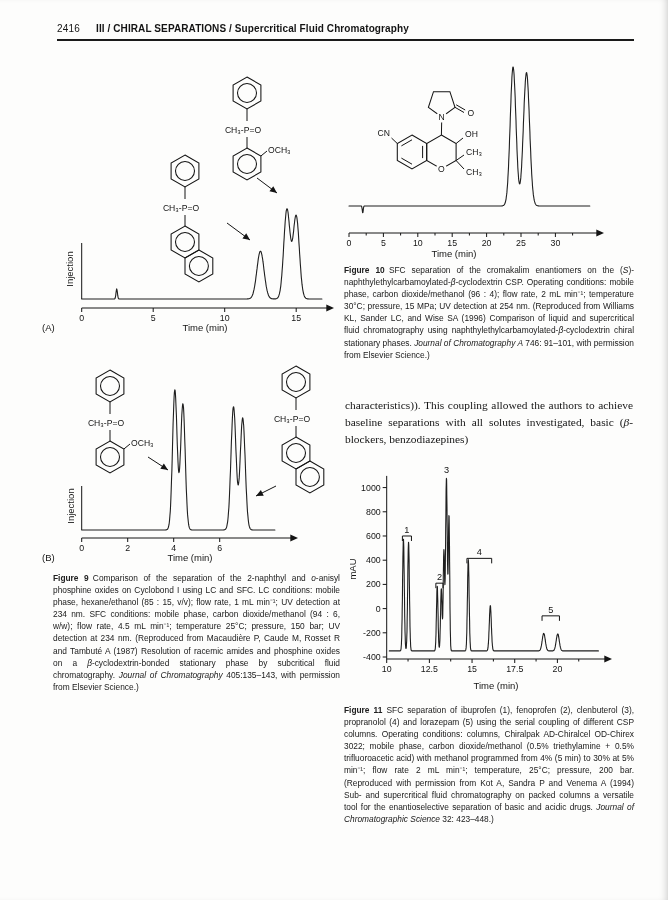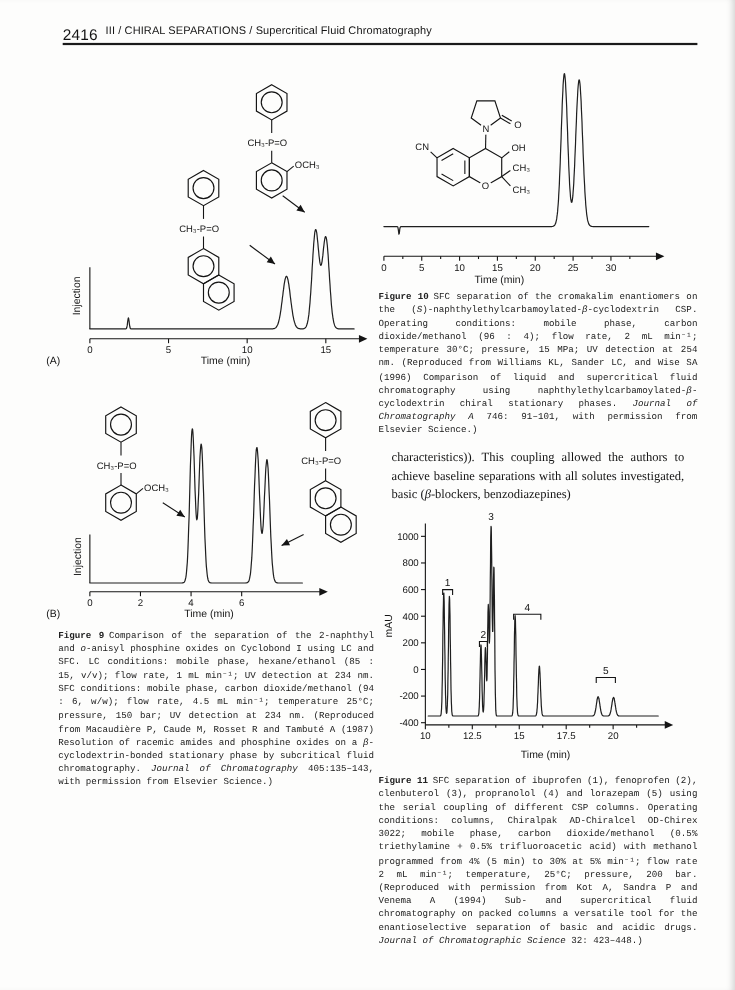--- a/index.html
+++ b/index.html
@@ -1,37 +1,37 @@
 <!DOCTYPE html>
 <html><head>
 <meta charset="utf-8">
 <style>
   html,body{margin:0;padding:0;background:#e8e8e4}
   .page{position:relative;width:668px;height:900px;background:#fdfdfc;margin:0 auto;
         font-family:"Liberation Serif",serif;color:#141414;overflow:hidden;
         box-shadow:inset -6px 0 8px -6px #bbb}
   .hdr-num{position:absolute;left:57px;top:23px;font-family:"Liberation Sans",sans-serif;
-           font-size:14px;letter-spacing:.2px}
+           font-size:10px;letter-spacing:.2px}
   .hdr-title{position:absolute;left:96px;top:23px;font-family:"Liberation Sans",sans-serif;
-             font-weight:normal;font-size:10px;letter-spacing:.1px}
+             font-weight:bold;font-size:10px;letter-spacing:.1px}
   .hdr-rule{position:absolute;left:57px;top:39px;width:577px;height:2px;background:#1a1a1a}
   svg{position:absolute;overflow:visible}
   svg text{font-family:"Liberation Sans",sans-serif;fill:#141414}
   .ln{stroke:#141414;stroke-width:1;fill:none}
   .tr{stroke:#1f1f1f;stroke-width:1.1;fill:none;stroke-linejoin:round;stroke-linecap:round}
   .ring{fill:none;stroke:#141414;stroke-width:1.05}
   .msk{fill:#fdfdfc;stroke:none}
   .tk{font-size:8.8px}
   .axl{font-size:9.5px}
   .chem{font-size:8.6px}
   .pk{font-size:9.2px}
-  .caption{position:absolute;font-family:Liberation Mono, monospace;font-size:8.35px;
+  .caption{position:absolute;font-family:Liberation Sans, sans-serif;font-size:8.35px;
            line-height:12.1px;text-align:justify;color:#202020}
   .bodytext{position:absolute;font-size:11.4px;line-height:17px;text-align:justify}
-  .bodytext .para{margin:12px}
+  .bodytext .para{margin:1px}
   .bodytext .indent{text-indent:14px}
   .seg-b{font-weight:bold}
   .seg-i{font-style:italic}
 </style>
 </head>
 <body>
 
 <div class="page">
 
   <div class="hdr-num">2416</div>

